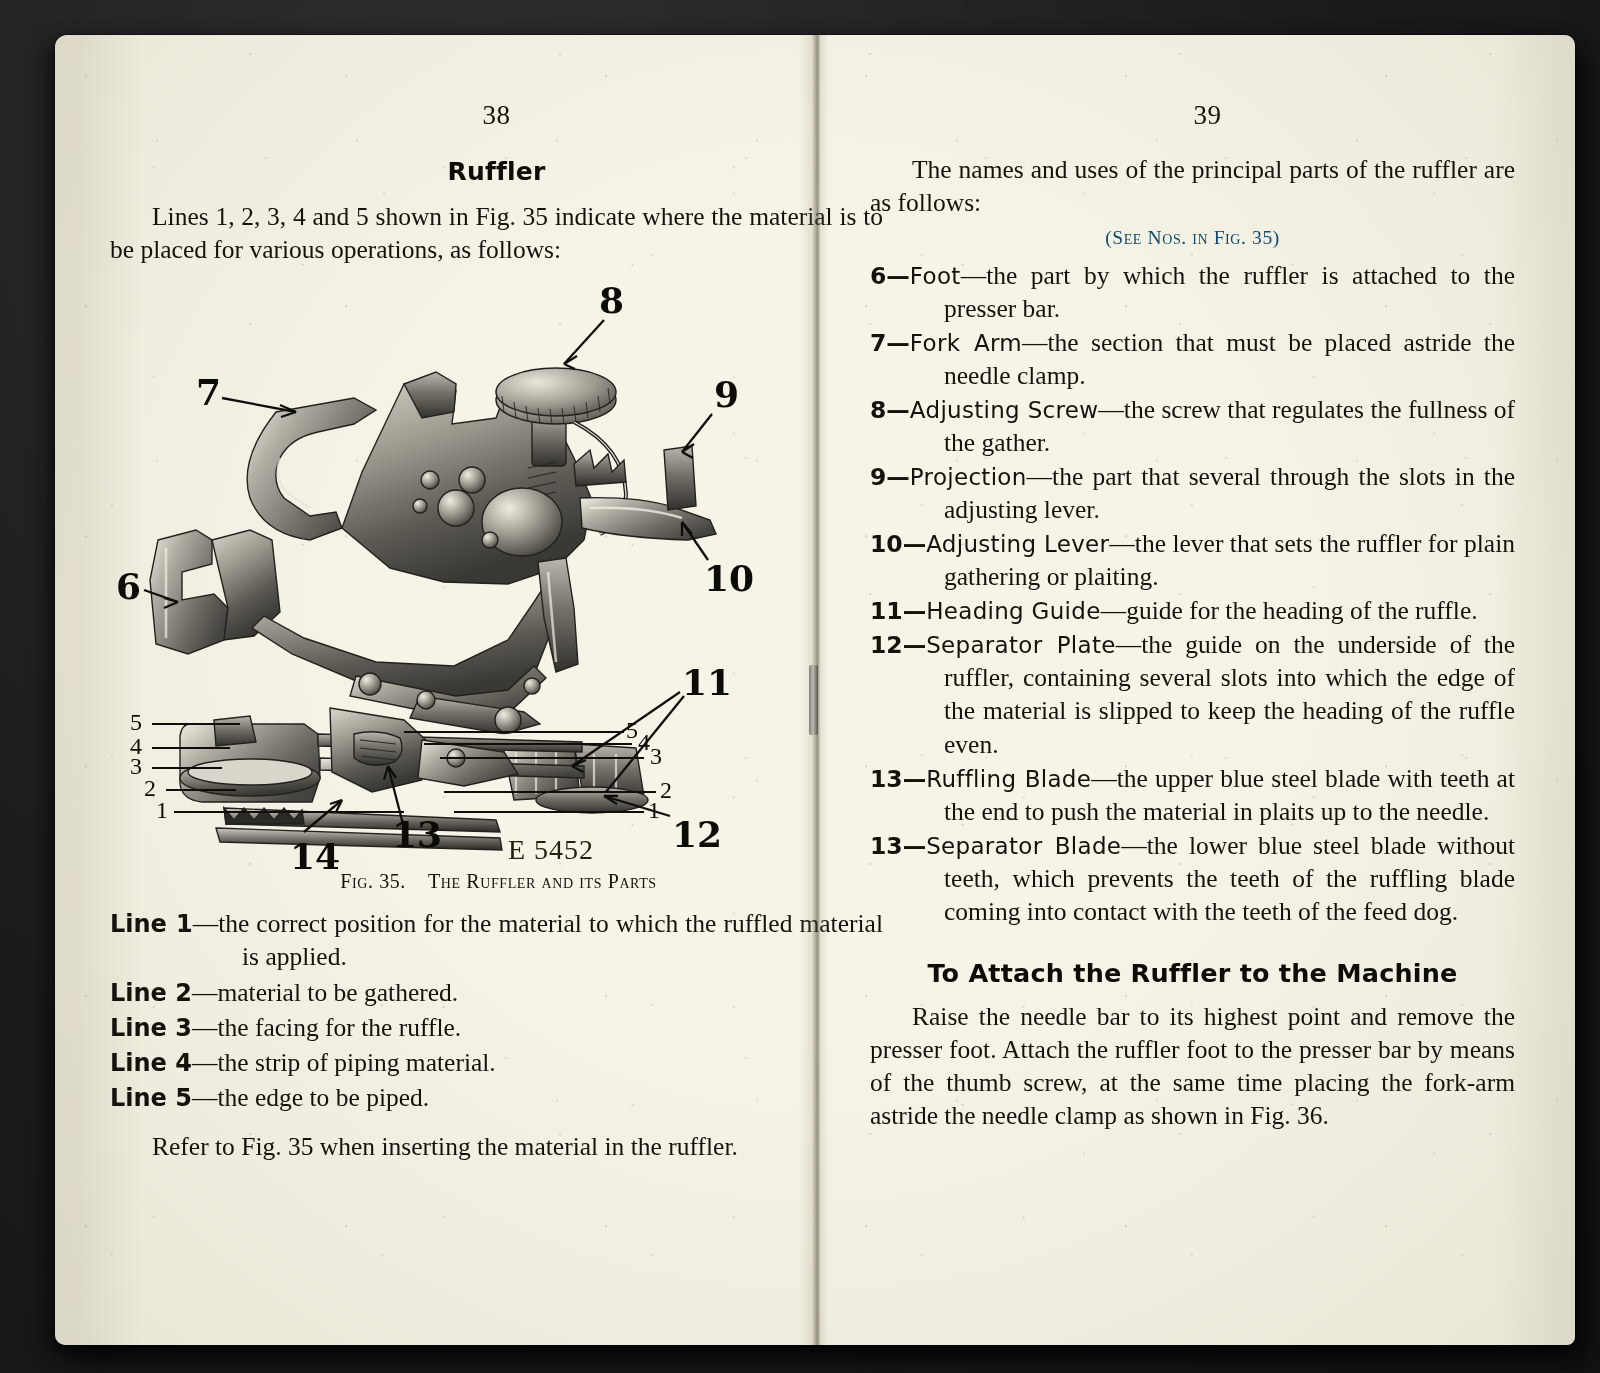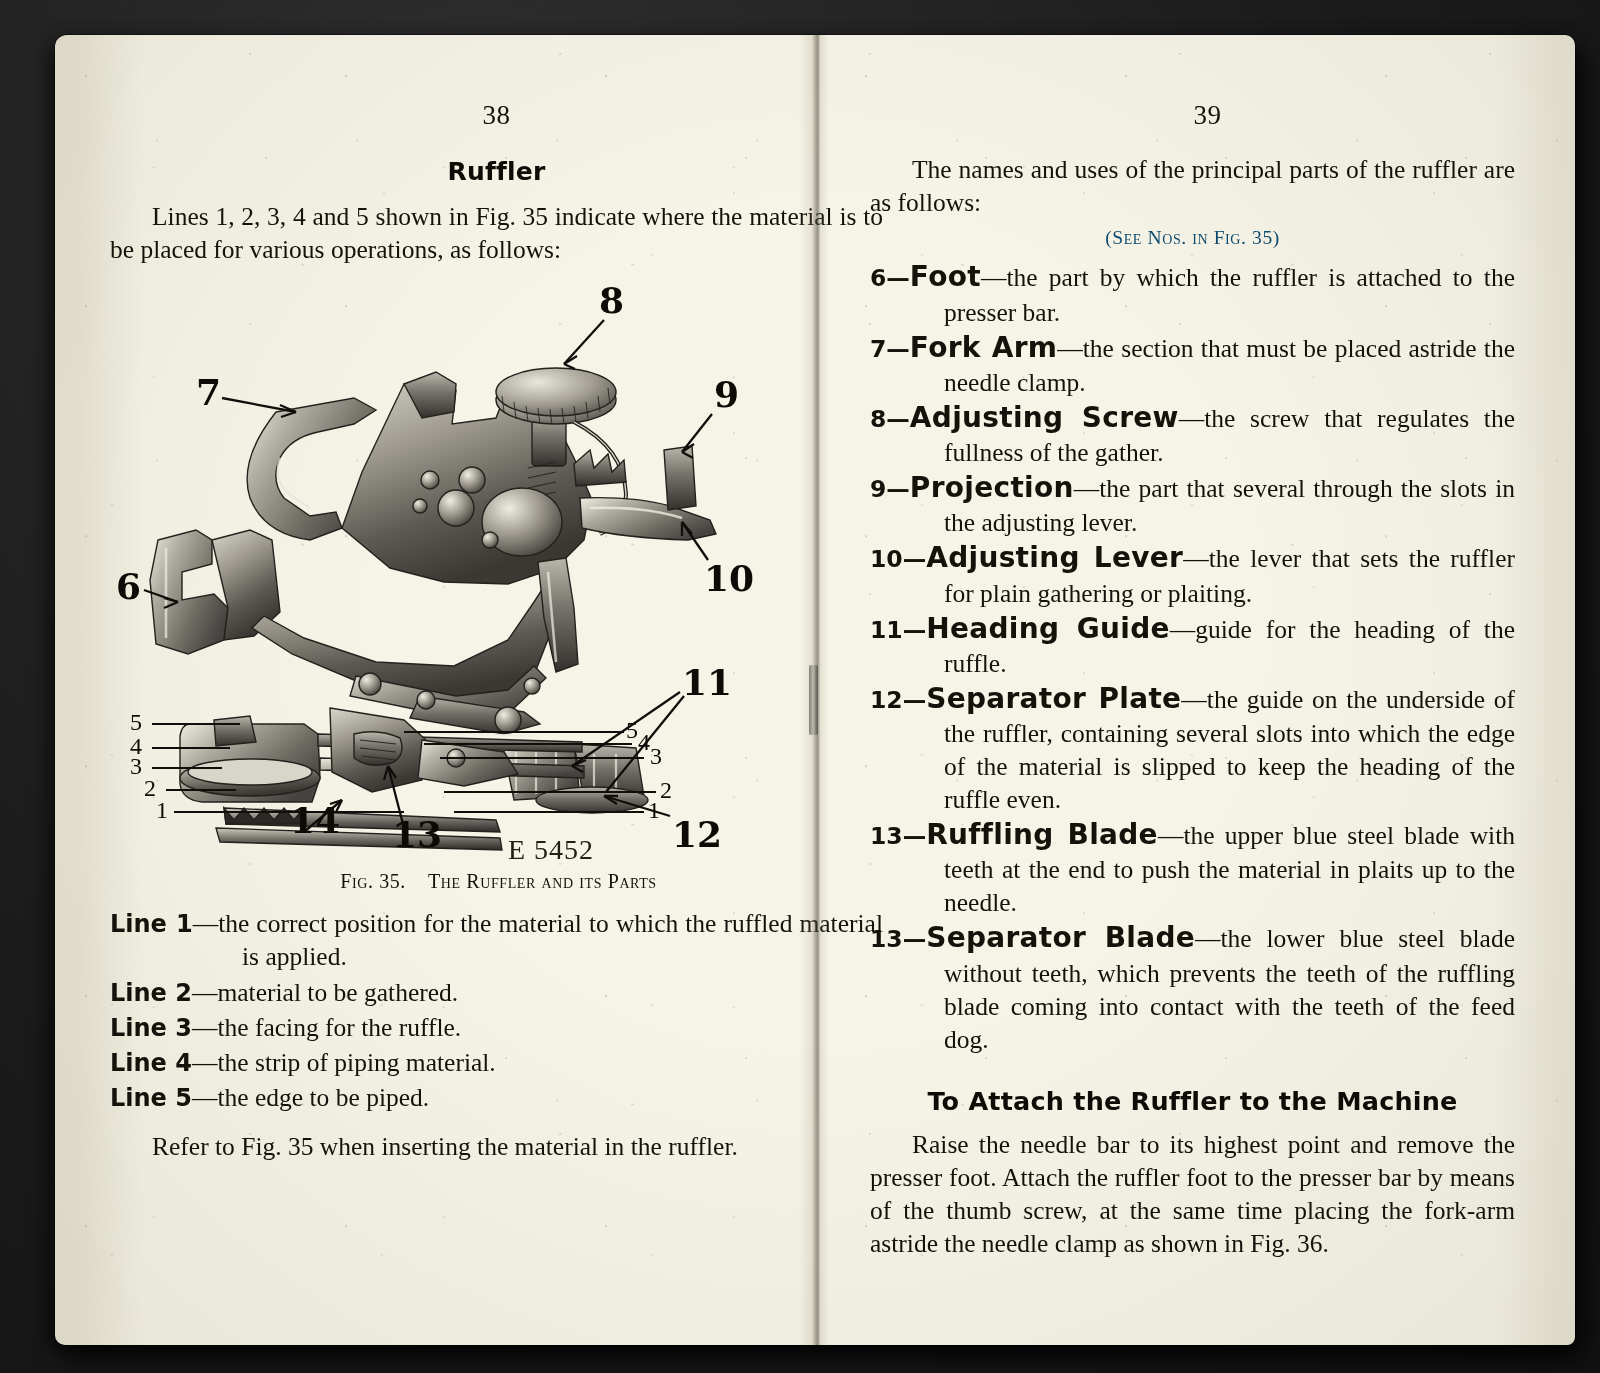--- a/index.html
+++ b/index.html
@@ -128,21 +128,21 @@
     font-size:25.5px;
     line-height:1.295;
     color:#15120c;
     text-align:justify;
     text-align-last:left;
     padding-left:74px;
     text-indent:-74px;
     margin-bottom:1px;
   }
   ul.defs .num{ font-family:"DejaVu Sans",sans-serif;font-weight:bold;font-size:23.5px; }
-  ul.defs .term{ font-family:"DejaVu Sans",sans-serif;font-weight:bold;font-size:28px;letter-spacing:.3px; }
+  ul.defs .term{ font-family:"DejaVu Sans",sans-serif;font-weight:normal;font-size:23px;letter-spacing:.3px; }
 
   
   ul.lines{ list-style:none;margin:14px 0 16px 0;padding:0; }
   ul.lines li{
     font-size:25.5px;line-height:1.30;color:#15120c;
     padding-left:132px;text-indent:-132px;
     text-align:justify;text-align-last:left;
     margin-bottom:2px;
   }
   ul.lines .lbl{ font-family:"DejaVu Sans",sans-serif;font-weight:bold;font-size:24px; }
@@ -375,21 +375,21 @@
       </svg>
 
       <span class="callout c-big" style="left:92px;top:102px;">7</span>
       <span class="callout c-big" style="left:495px;top:10px;">8</span>
       <span class="callout c-big" style="left:610px;top:104px;">9</span>
       <span class="callout c-big" style="left:600px;top:288px;">10</span>
       <span class="callout c-big" style="left:12px;top:296px;">6</span>
       <span class="callout c-big" style="left:578px;top:392px;">11</span>
       <span class="callout c-big" style="left:568px;top:544px;text-align:right;">12</span>
       <span class="callout c-big" style="left:288px;top:544px;">13</span>
-      <span class="callout c-big" style="left:186px;top:530px;">14</span>
+      <span class="callout c-big" style="left:186px;top:566px;">14</span>
 
       <span class="callout c-sm" style="left:26px;top:438px;">5</span>
       <span class="callout c-sm" style="left:26px;top:462px;">4</span>
       <span class="callout c-sm" style="left:26px;top:482px;">3</span>
       <span class="callout c-sm" style="left:40px;top:504px;">2</span>
       <span class="callout c-sm" style="left:52px;top:526px;">1</span>
 
       <span class="callout c-sm" style="left:522px;top:446px;">5</span>
       <span class="callout c-sm" style="left:534px;top:458px;">4</span>
       <span class="callout c-sm" style="left:546px;top:472px;">3</span>

